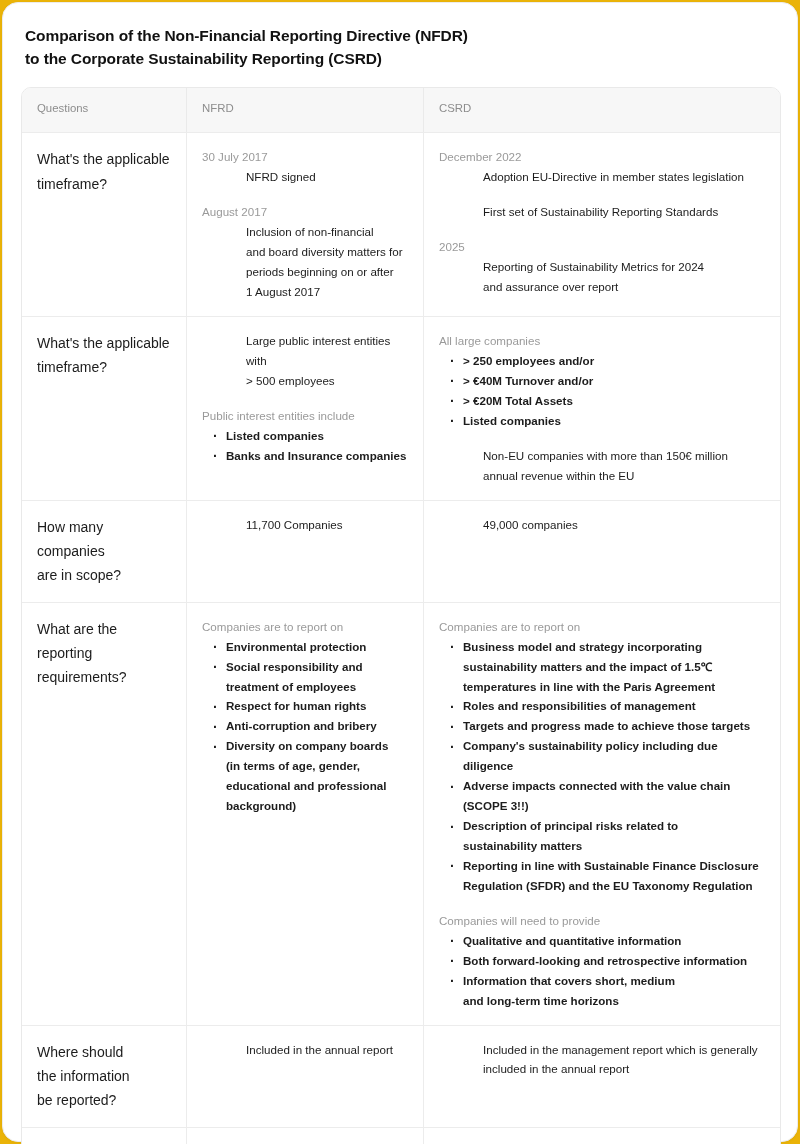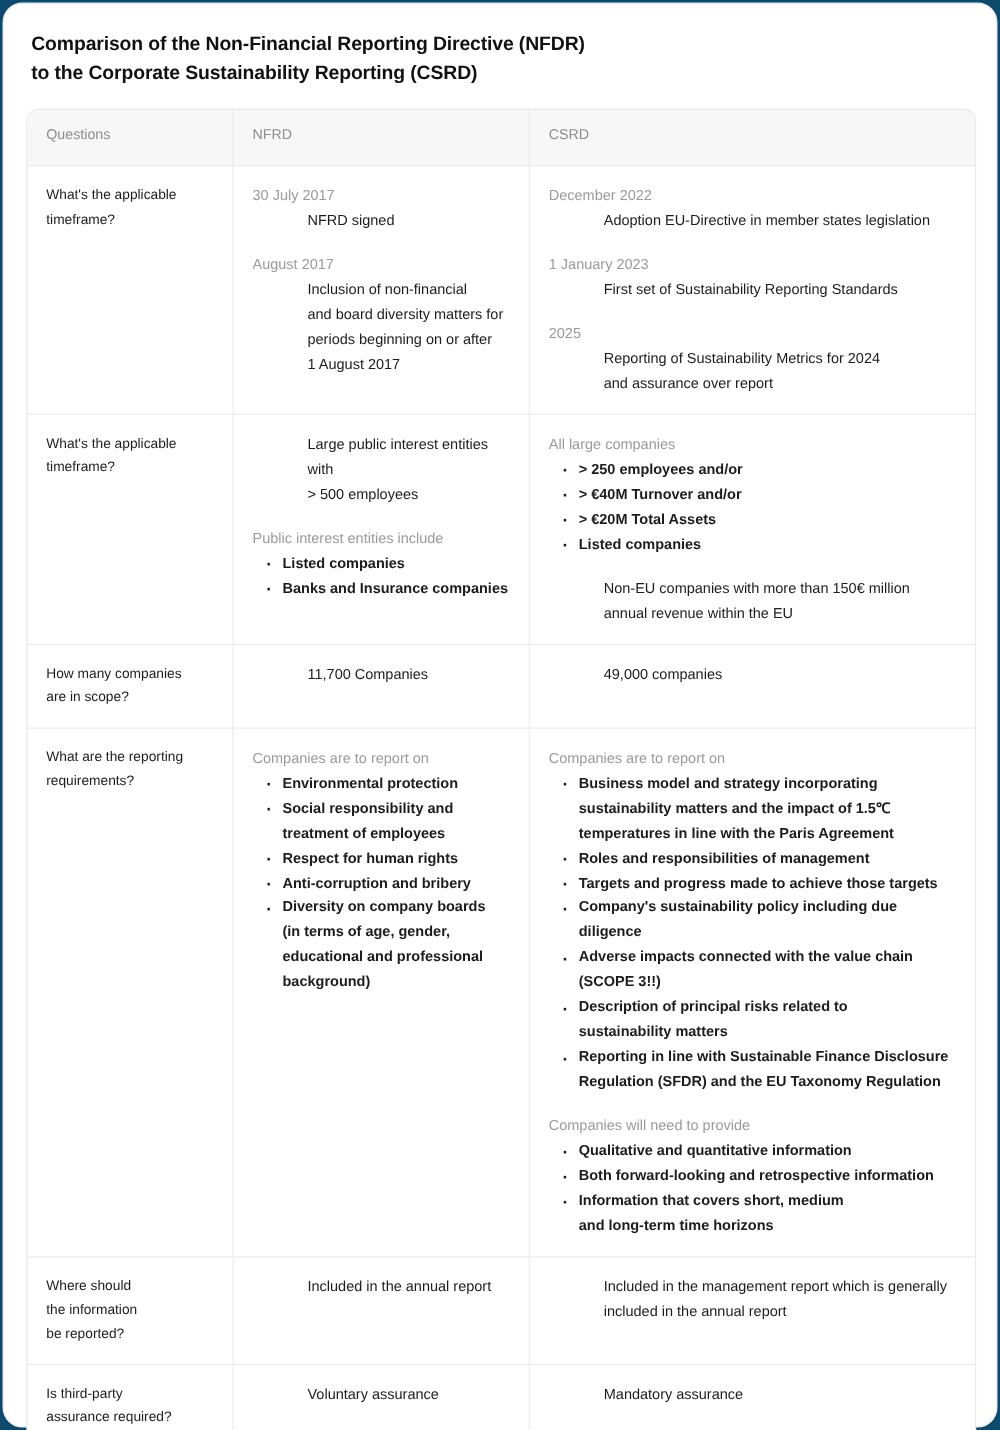--- a/index.html
+++ b/index.html
@@ -11,21 +11,21 @@
     height: 1144px;
     background: #ffffff;
     font-family: "Liberation Sans", sans-serif;
     -webkit-font-smoothing: antialiased;
   }
 
   .page {
     position: relative;
     width: 800px;
     height: 1144px;
-    background: #0c4a6e;
+    background: #eab308;
     overflow: hidden;
   }
 
   
   .card {
     position: absolute;
     left: 2px;
     top: 2px;
     width: 796px;
     height: 1140px;
@@ -80,21 +80,21 @@
   .col-c  { width: 356px; flex: 0 0 356px; }
 
   .head-row .cell {
     font-size: 11.4px;
     color: #8d8d8d;
     padding-top: 11px;
     border-right-color: #eaeaea;
   }
 
   .q-text {
-    font-size: 11px;
+    font-size: 14px;
     color: #1c1c1c;
     line-height: 1.74;
     white-space: pre-line;
   }
 
   
   .block { margin-bottom: 15px; }
   .block:last-child { margin-bottom: 0; }
 
   .muted {
@@ -166,21 +166,20 @@
 periods beginning on or after
 1 August 2017</div>
               </div>
             </div>
             <div class="cell col-c">
               <div class="block">
                 <div class="muted">December 2022</div>
                 <div class="plain">Adoption EU-Directive in member states legislation</div>
               </div>
               <div class="block">
-                <div class="muted">1 January 2023</div>
                 <div class="plain">First set of Sustainability Reporting Standards</div>
               </div>
               <div class="block">
                 <div class="muted">2025</div>
                 <div class="plain">Reporting of Sustainability Metrics for 2024
 and assurance over report</div>
               </div>
             </div>
           </div>
           <div class="row">

